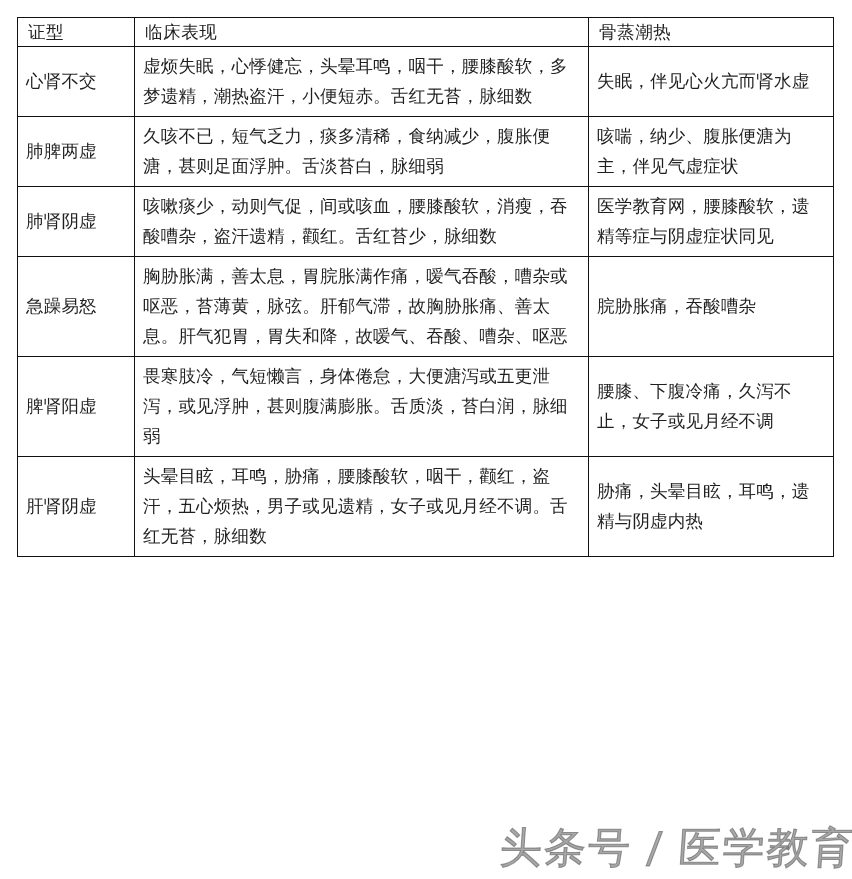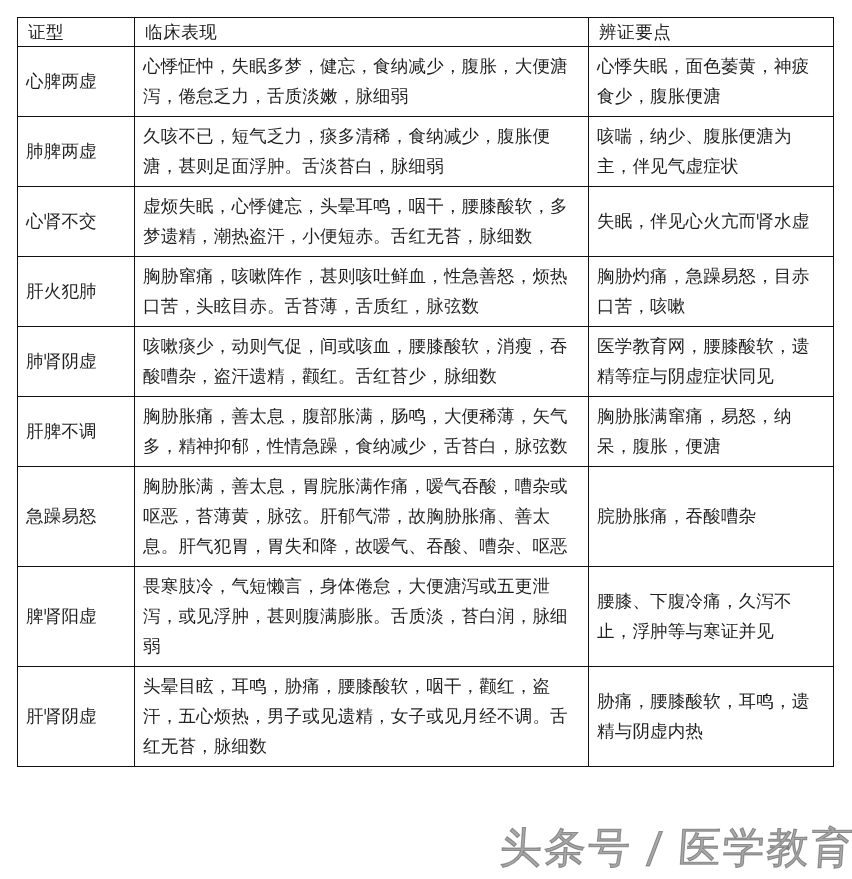--- a/index.html
+++ b/index.html
@@ -122,76 +122,61 @@
     <colgroup>
       <col class="c1">
         <col class="c2">
         <col class="c3">
     </colgroup>
     <tbody>
 
       <tr class="header-row">
         <td class="col-type">证型</td>
         <td class="col-sym">临床表现</td>
-        <td class="col-key">辨证要点</td>
+        <td class="col-key">骨蒸潮热</td>
       </tr>
 
 
+
       <tr>
-        <td class="col-type">心脾两虚</td>
-        <td class="col-sym">心悸怔忡，失眠多梦，健忘，食纳减少，腹胀，大便溏泻，倦怠乏力，舌质淡嫩，脉细弱</td>
-        <td class="col-key">心悸失眠，面色萎黄，神疲食少，腹胀便溏</td>
+        <td class="col-type">心肾不交</td>
+        <td class="col-sym">虚烦失眠，心悸健忘，头晕耳鸣，咽干，腰膝酸软，多梦遗精，潮热盗汗，小便短赤。舌红无苔，脉细数</td>
+        <td class="col-key">失眠，伴见心火亢而肾水虚</td>
       </tr>
 
       <tr>
         <td class="col-type">肺脾两虚</td>
         <td class="col-sym">久咳不已，短气乏力，痰多清稀，食纳减少，腹胀便溏，甚则足面浮肿。舌淡苔白，脉细弱</td>
         <td class="col-key">咳喘，纳少、腹胀便溏为主，伴见气虚症状</td>
       </tr>
 
-      <tr>
-        <td class="col-type">心肾不交</td>
-        <td class="col-sym">虚烦失眠，心悸健忘，头晕耳鸣，咽干，腰膝酸软，多梦遗精，潮热盗汗，小便短赤。舌红无苔，脉细数</td>
-        <td class="col-key">失眠，伴见心火亢而肾水虚</td>
-      </tr>
-
-      <tr>
-        <td class="col-type">肝火犯肺</td>
-        <td class="col-sym">胸胁窜痛，咳嗽阵作，甚则咳吐鲜血，性急善怒，烦热口苦，头眩目赤。舌苔薄，舌质红，脉弦数</td>
-        <td class="col-key">胸胁灼痛，急躁易怒，目赤口苦，咳嗽</td>
-      </tr>
 
       <tr>
         <td class="col-type">肺肾阴虚</td>
         <td class="col-sym">咳嗽痰少，动则气促，间或咳血，腰膝酸软，消瘦，吞酸嘈杂，盗汗遗精，颧红。舌红苔少，脉细数</td>
         <td class="col-key">医学教育网，腰膝酸软，遗精等症与阴虚症状同见</td>
       </tr>
 
-      <tr>
-        <td class="col-type">肝脾不调</td>
-        <td class="col-sym">胸胁胀痛，善太息，腹部胀满，肠鸣，大便稀薄，矢气多，精神抑郁，性情急躁，食纳减少，舌苔白，脉弦数</td>
-        <td class="col-key">胸胁胀满窜痛，易怒，纳呆，腹胀，便溏</td>
-      </tr>
 
       <tr>
         <td class="col-type">急躁易怒</td>
         <td class="col-sym">胸胁胀满，善太息，胃脘胀满作痛，嗳气吞酸，嘈杂或呕恶，苔薄黄，脉弦。肝郁气滞，故胸胁胀痛、善太息。肝气犯胃，胃失和降，故嗳气、吞酸、嘈杂、呕恶</td>
         <td class="col-key">脘胁胀痛，吞酸嘈杂</td>
       </tr>
 
       <tr>
         <td class="col-type">脾肾阳虚</td>
         <td class="col-sym">畏寒肢冷，气短懒言，身体倦怠，大便溏泻或五更泄泻，或见浮肿，甚则腹满膨胀。舌质淡，苔白润，脉细弱</td>
-        <td class="col-key">腰膝、下腹冷痛，久泻不止，浮肿等与寒证并见</td>
+        <td class="col-key">腰膝、下腹冷痛，久泻不止，女子或见月经不调</td>
       </tr>
 
       <tr>
         <td class="col-type">肝肾阴虚</td>
         <td class="col-sym">头晕目眩，耳鸣，胁痛，腰膝酸软，咽干，颧红，盗汗，五心烦热，男子或见遗精，女子或见月经不调。舌红无苔，脉细数</td>
-        <td class="col-key">胁痛，腰膝酸软，耳鸣，遗精与阴虚内热</td>
+        <td class="col-key">胁痛，头晕目眩，耳鸣，遗精与阴虚内热</td>
       </tr>
 
     </tbody>
   </table>
 
   <div id="watermark">
     <div class="wm-text">头条号 / 医学教育网</div>
   </div>
 
 </div>

